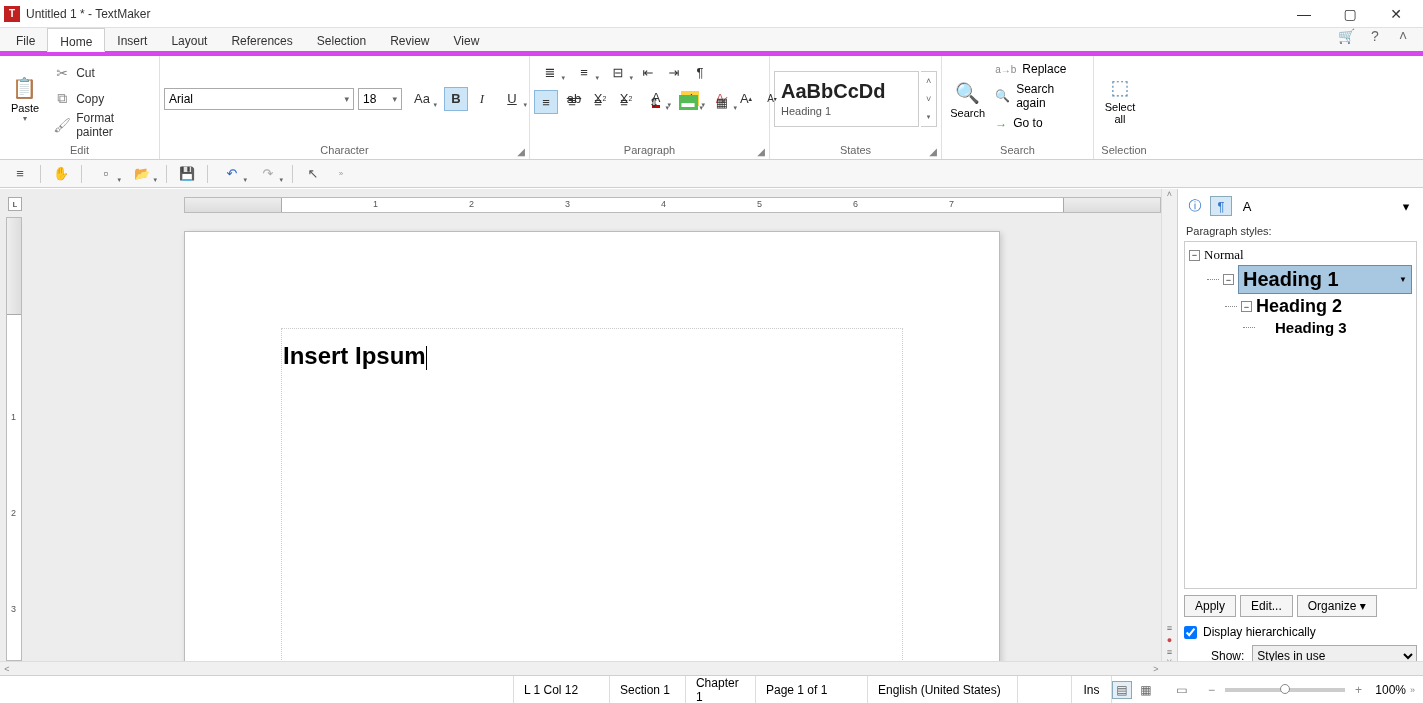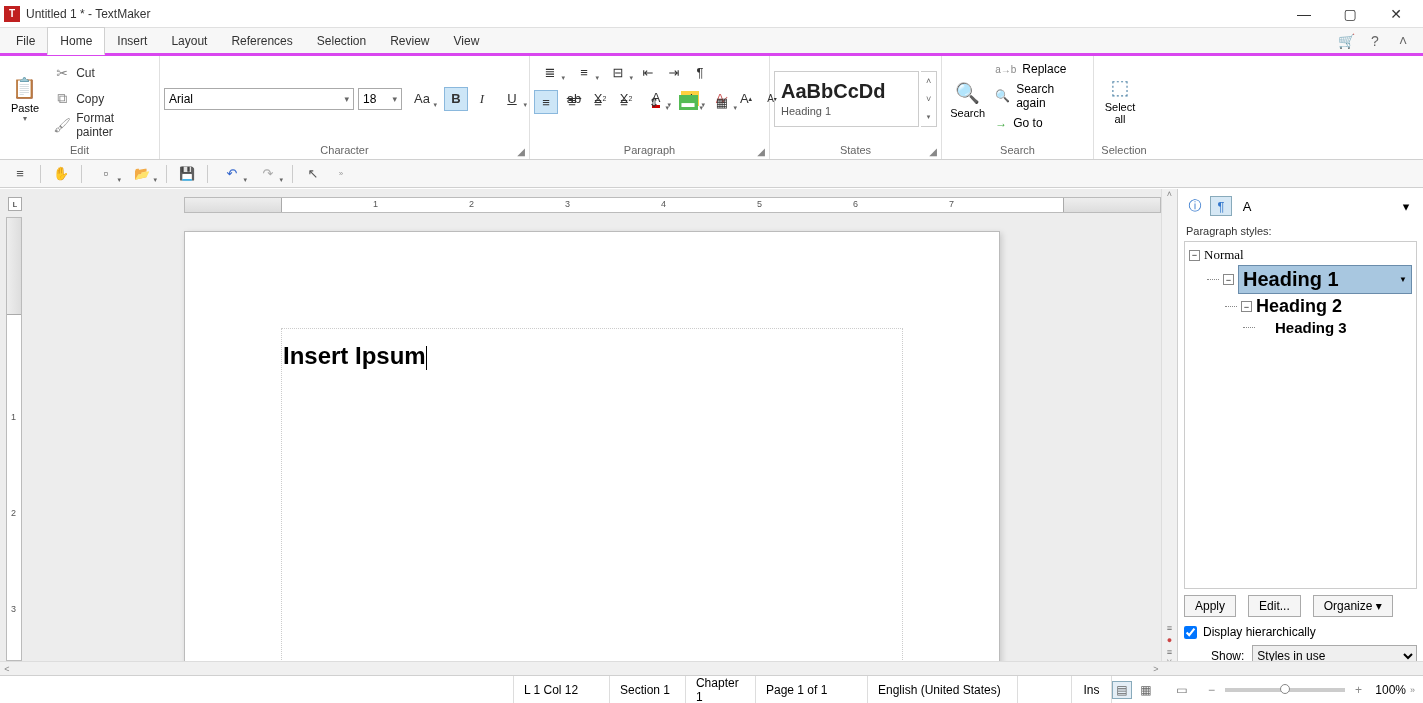--- a/index.html
+++ b/index.html
@@ -6,21 +6,21 @@
 body { background: #fff; font-size: 12px; overflow: hidden; width: 1423px; height: 703px; position: relative; }
 
 
 .titlebar { height: 28px; display: flex; align-items: center; padding: 0 4px; background: #fff; border-bottom: 1px solid #e0e0e0; }
 .app-icon { width: 16px; height: 16px; background: #c02020; display: inline-flex; align-items: center; justify-content: center; color: #fff; font-size: 10px; font-weight: bold; margin-right: 6px; }
 .title-text { flex: 1; font-size: 12px; color: #333; }
 .win-controls { display: flex; }
 .win-btn { width: 46px; height: 28px; display: flex; align-items: center; justify-content: center; font-size: 14px; color: #333; }
 
 
-.menubar { height: 28px; display: flex; align-items: center; background: #f7f7f7; border-bottom: 3px solid #d946ef; padding: 0 4px; }
+.menubar { height: 28px; display: flex; background: #f7f7f7; border-bottom: 5px solid #d946ef; padding: 0 4px; }
 .menu-item { padding: 6px 12px; font-size: 12px; color: #333; }
 .menu-item.active { background: #fff; border: 1px solid #d0d0d0; border-bottom: 1px solid #fff; margin-bottom: -1px; }
 .menubar-right { margin-left: auto; display: flex; gap: 12px; padding-right: 8px; }
 .mrb { width: 16px; height: 16px; color: #666; font-size: 14px; display: flex; align-items: center; justify-content: center; }
 
 
 .ribbon { height: 104px; background: #fff; border-bottom: 1px solid #d0d0d0; display: flex; }
 .rgroup { border-right: 1px solid #e0e0e0; display: flex; flex-direction: column; }
 .rgroup-body { flex: 1; display: flex; padding: 4px; gap: 2px; }
 .rgroup-label { height: 18px; font-size: 11px; color: #666; text-align: center; display: flex; align-items: center; justify-content: center; position: relative; }
@@ -88,21 +88,21 @@
 .sp-tree { flex: 1; border: 1px solid #ccc; background: #fff; padding: 4px; overflow: auto; }
 .tree-row { display: flex; align-items: center; gap: 4px; padding: 1px 0; }
 .tree-box { width: 11px; height: 11px; border: 1px solid #888; display: flex; align-items: center; justify-content: center; font-size: 9px; background: #fff; }
 .tree-hline { border-top: 1px dotted #888; }
 .style-normal { font-family: "Times New Roman", serif; font-size: 13px; }
 .style-h1 { font-family: Arial; font-weight: bold; font-size: 20px; background: #a8c7e0; padding: 2px 4px; flex: 1; display: flex; align-items: center; justify-content: space-between; border: 1px solid #6a8cab; }
 .style-h1 .dd { font-size: 8px; }
 .style-h2 { font-family: Arial; font-weight: bold; font-size: 18px; }
 .style-h3 { font-family: Arial; font-weight: bold; font-size: 15px; }
 
-.sp-btnrow { display: flex; gap: 12px; padding: 6px 0; }
+.sp-btnrow { display: flex; gap: 4px; padding: 6px 0; }
 .sp-btn { border: 1px solid #aaa; background: #f5f5f5; padding: 3px 10px; font-size: 12px; }
 .sp-check { display: flex; align-items: center; gap: 6px; font-size: 12px; padding: 2px 0; }
 .sp-check input { width: 13px; height: 13px; }
 .sp-show { display: flex; align-items: center; gap: 8px; padding-top: 4px; margin-left: 27px; }
 .sp-show select { flex: 1; height: 22px; border: 1px solid #aaa; font-size: 12px; }
 
 
 .statusbar { position: absolute; bottom: 0; left: 0; right: 0; height: 28px; background: #fff; border-top: 1px solid #d0d0d0; display: flex; align-items: center; font-size: 12px; }
 .status-cell { border-right: 1px solid #ddd; padding: 0 10px; height: 100%; display: flex; align-items: center; }
 .status-cell.blank { flex: 1; }

